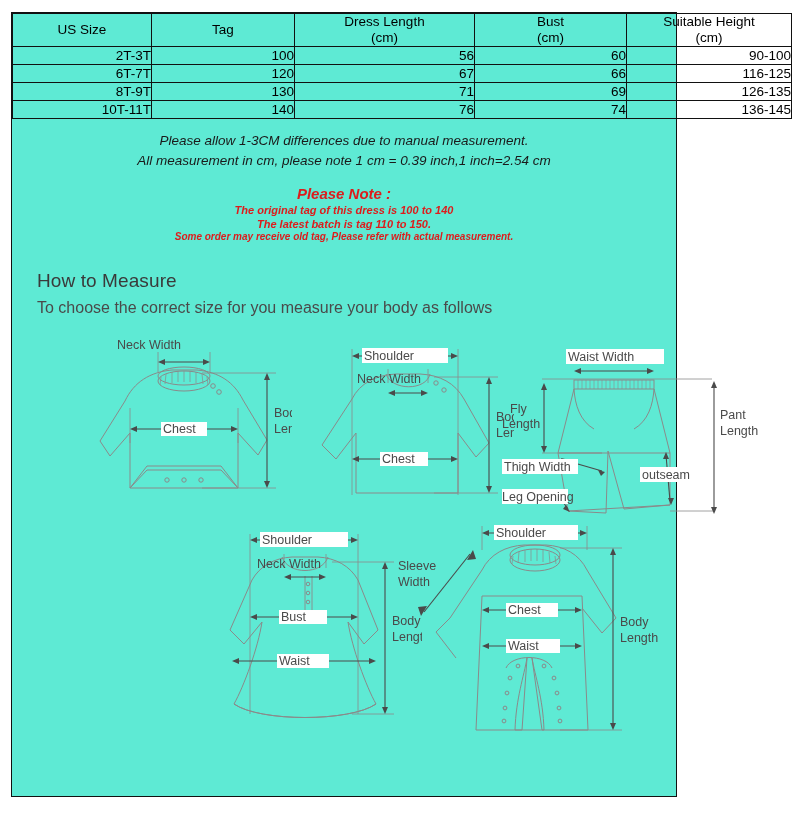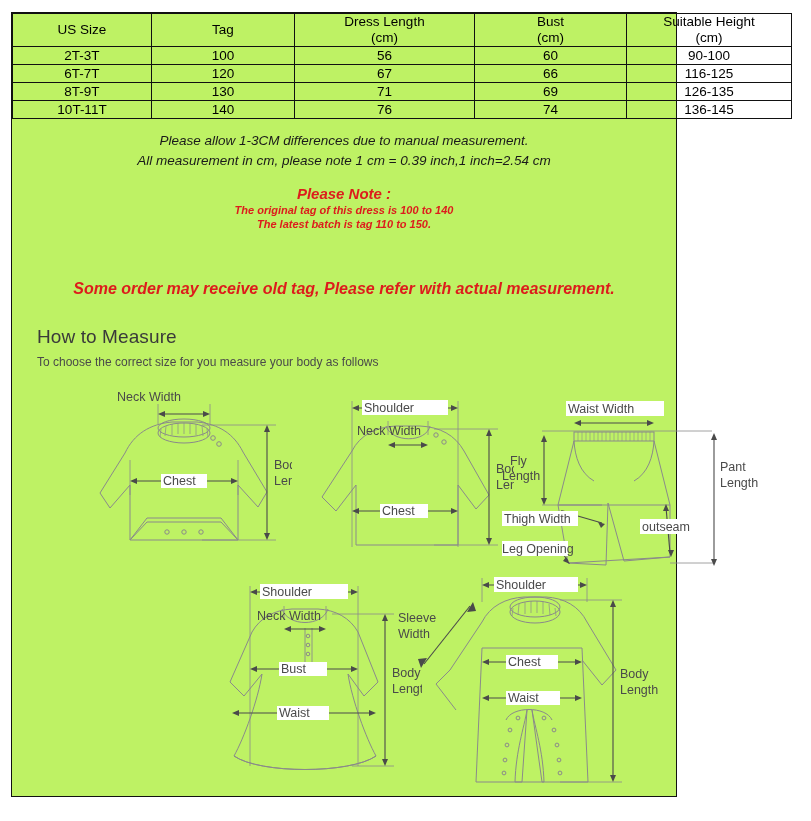--- a/index.html
+++ b/index.html
@@ -16,21 +16,21 @@
     position: relative;
   }
   #page {
     position: absolute;
     left: 11px;
     top: 12px;
     width: 666px;
     height: 785px;
     border: 1.5px solid #111;
     box-sizing: border-box;
-    background: #bef264;
+    background: #5eead4;
   }
 
   
   table.size-table {
     border-collapse: collapse;
     width: 779px;
     table-layout: fixed;
     margin: 0;
   }
   table.size-table th,
@@ -44,20 +44,21 @@
     line-height: 1.18;
   }
   table.size-table th {
     height: 32px;
     vertical-align: middle;
     font-weight: 400;
   }
   table.size-table td {
     height: 17px;
     vertical-align: middle;
+    text-align: right;
   }
   table.size-table th .unit {
     display: block;
     font-size: 13.5px;
   }
   col.c1 { width: 139px; }
   col.c2 { width: 143px; }
   col.c3 { width: 180px; }
   col.c4 { width: 152px; }
   col.c5 { width: 165px; }
@@ -75,36 +76,36 @@
   }
   .notes .redblock {
     margin-top: 14px;
     font-weight: bold;
     line-height: 1.28;
   }
   .notes .redblock div {
     font-size: 11px;
   }
   .notes .redblock .r1 { font-size: 15px; }
-  .notes .redblock .r4 { font-size: 16px; margin-top: 48px; }
+  .notes .redblock .r4 { font-size: 10px; }
 
   
   .howto {
     margin-left: 25px;
     margin-top: 26px;
   }
   .howto h2 {
     font-size: 19px;
     font-weight: 400;
     color: #3a3a3a;
     margin: 0 0 7px 0;
     letter-spacing: .1px;
   }
   .howto p {
-    font-size: 12px;
+    font-size: 16px;
     font-weight: 400;
     color: #4a4a4a;
     margin: 0;
   }
 
   
   .diagrams {
     position: relative;
     width: 779px;
     height: 440px;

